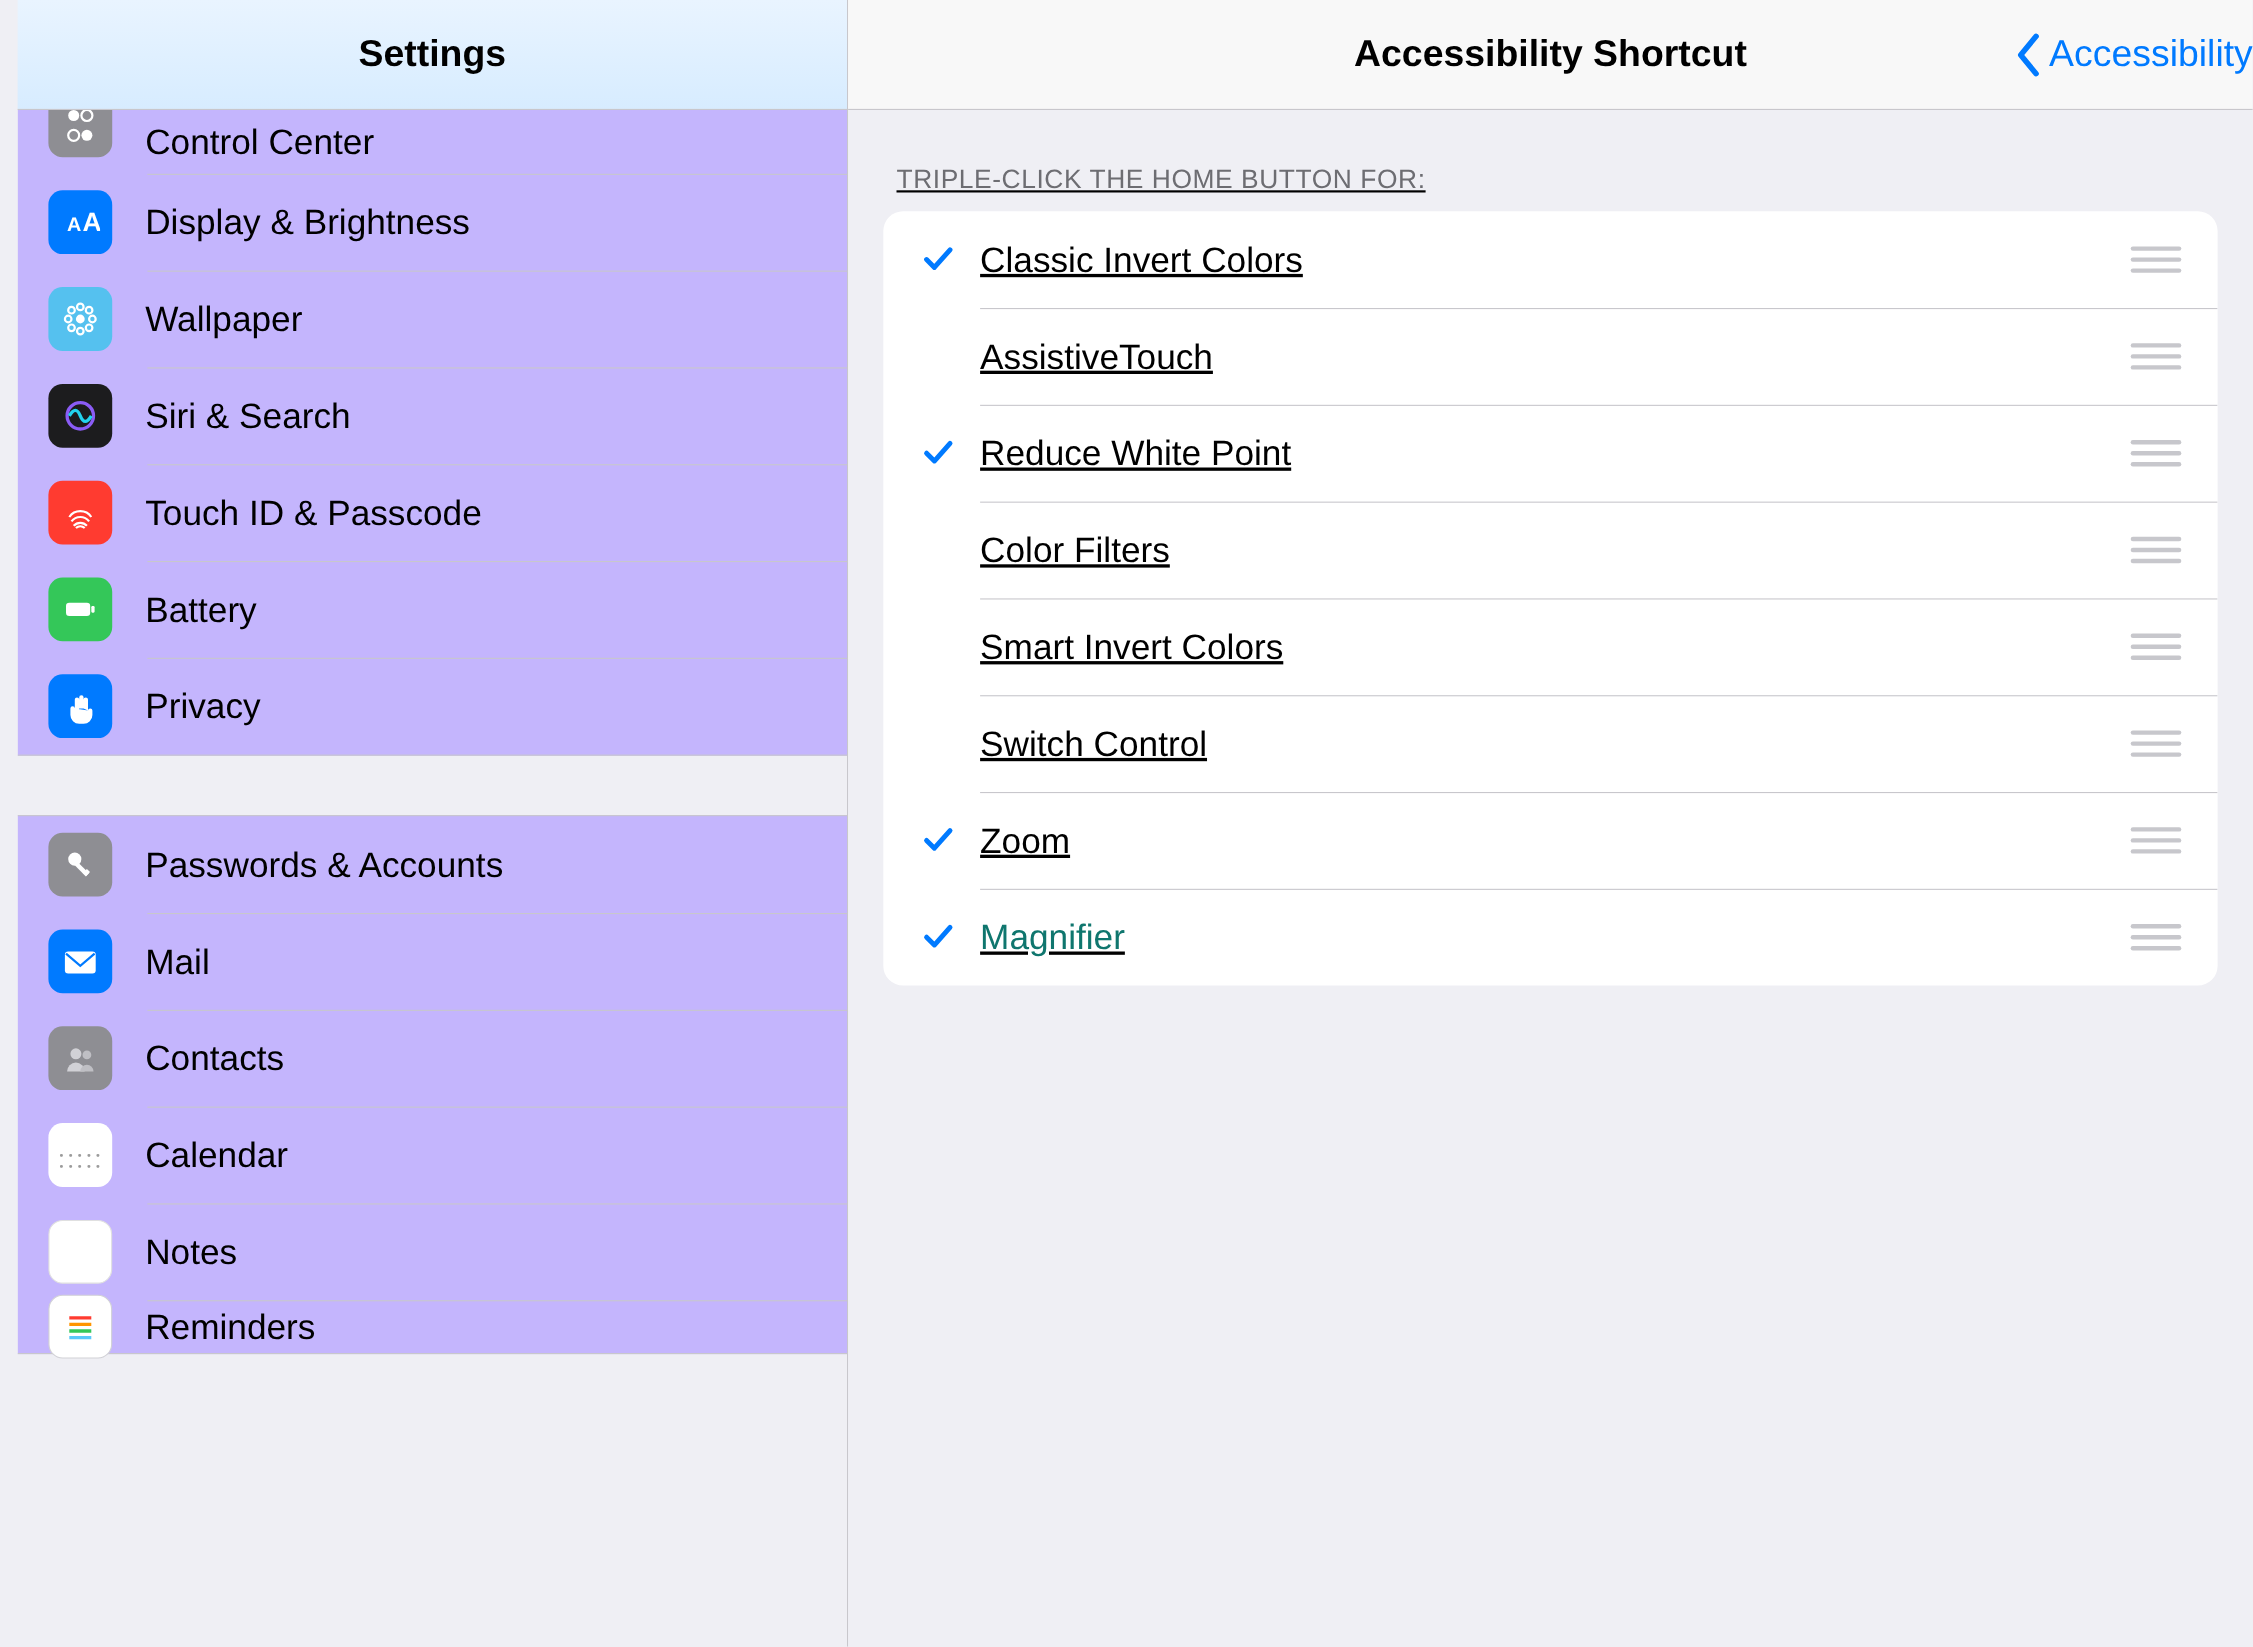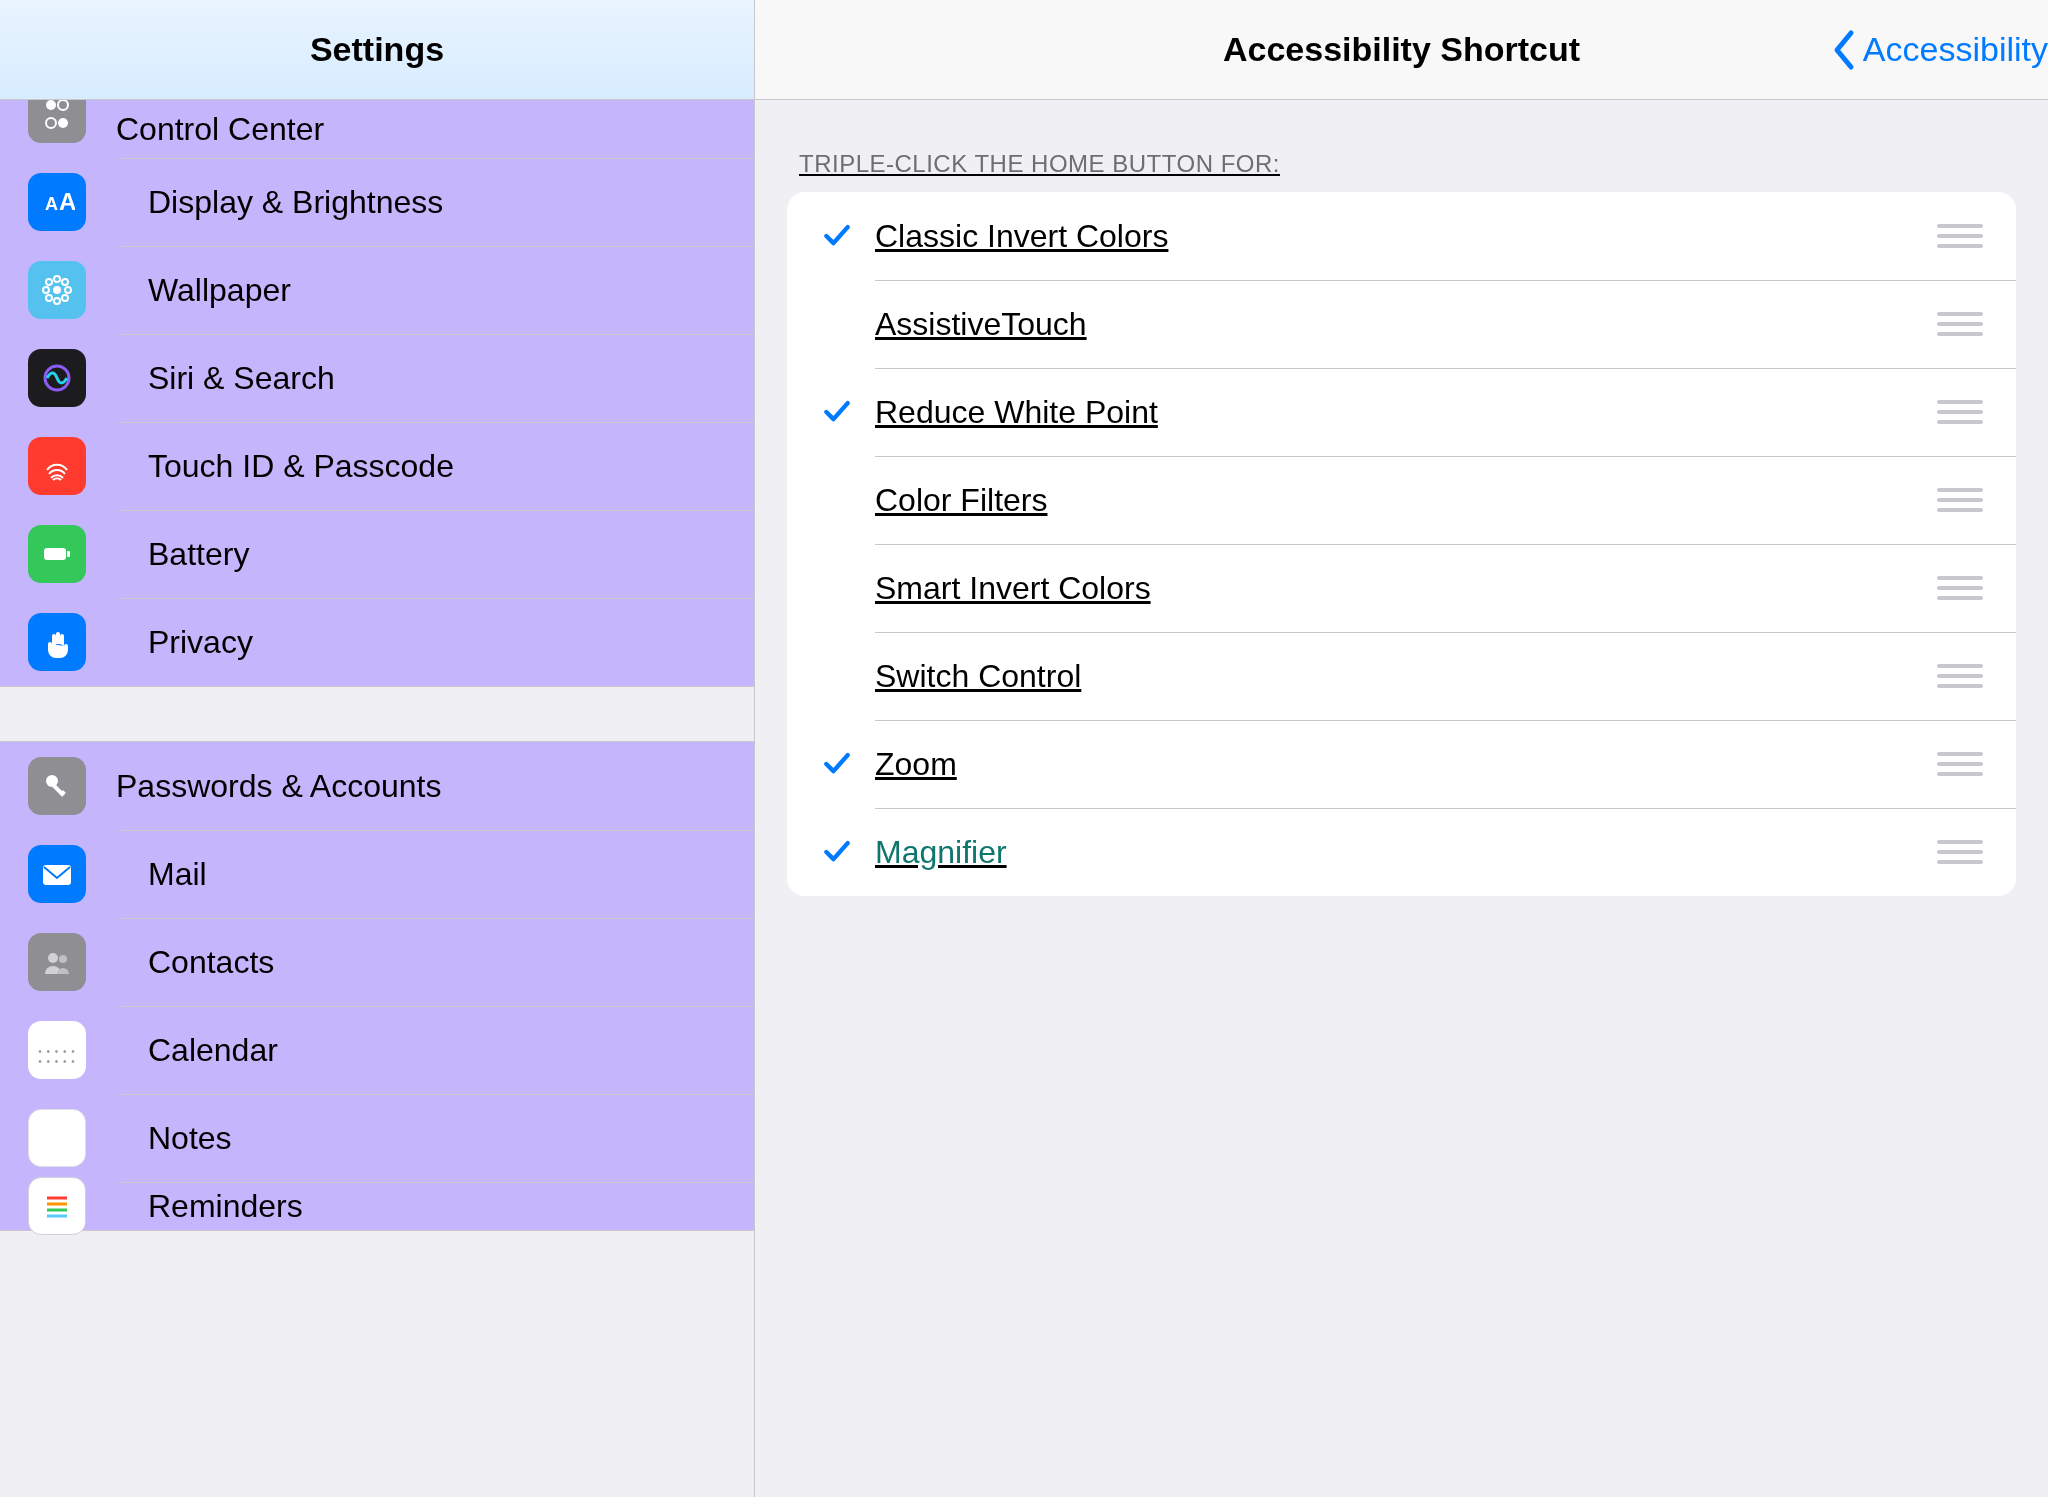--- a/index.html
+++ b/index.html
@@ -15,20 +15,21 @@
   .app { display: flex; width: 100%; height: 100%; }
 
   
   .sidebar {
     width: 755px;
     flex: 0 0 755px;
     display: flex;
     flex-direction: column;
     background: #efeff4;
     border-right: 1px solid #c8c7cc;
+    margin-left: 16px;
   }
   .sidebar-header {
     height: 100px;
     display: flex;
     align-items: center;
     justify-content: center;
     border-bottom: 1px solid #c8c7cc;
     background: linear-gradient(#e9f4ff, #d7ecff);
   }
   .sidebar-title {
@@ -48,21 +49,21 @@
   .list-group:first-child { border-top: none; }
 
   .sidebar-item {
     display: flex;
     align-items: center;
     height: 88px;
     padding-left: 28px;
     cursor: pointer;
   }
   .sidebar-item:first-child .icon.cut {  margin-top: -30px; }
-  .sidebar-item + .sidebar-item { position: relative; gap: 32px; }
+  .sidebar-item + .sidebar-item { position: relative; }
   .sidebar-item + .sidebar-item::before {
     content: "";
     position: absolute;
     left: 118px; right: 0; top: 0;
     height: 1px;
     background: #c8c7cc;
   }
   .sidebar-label {
     font-size: 32px;
     font-weight: 400;

